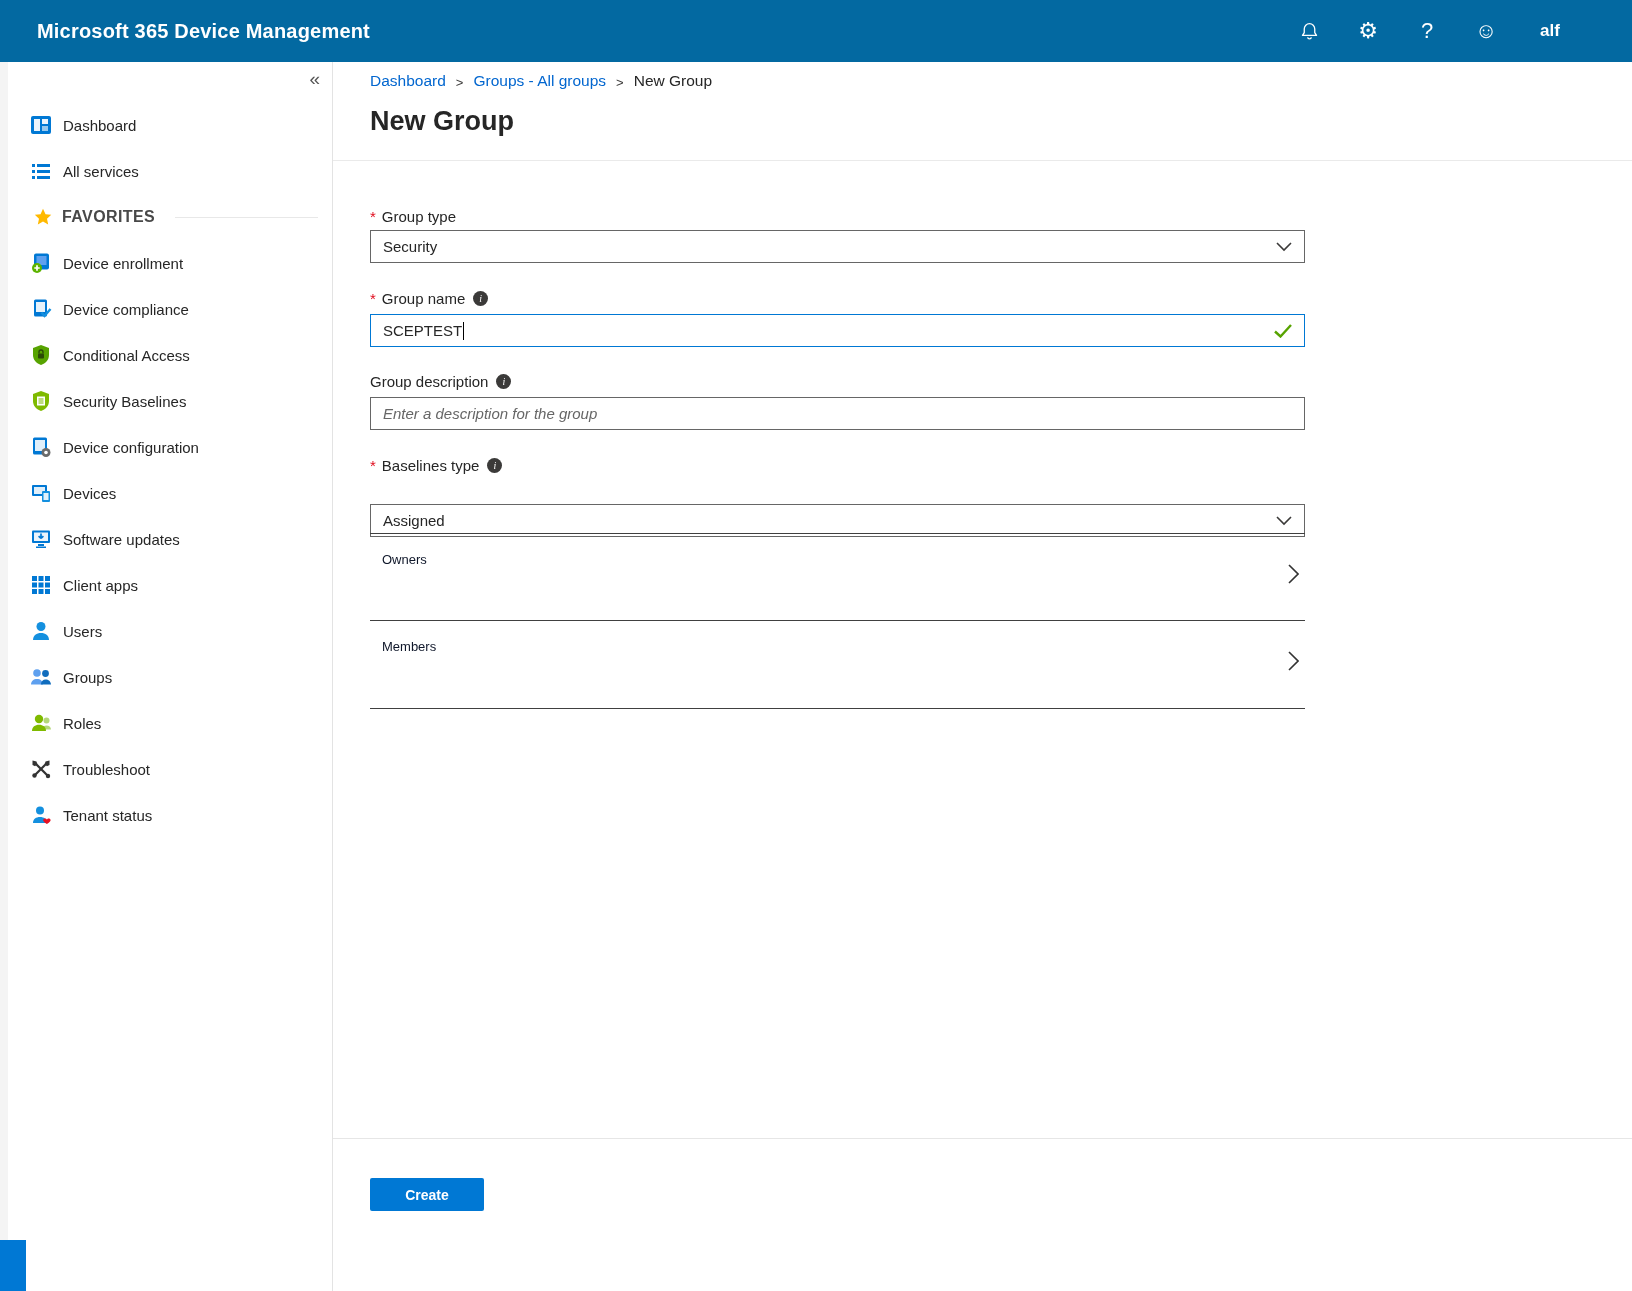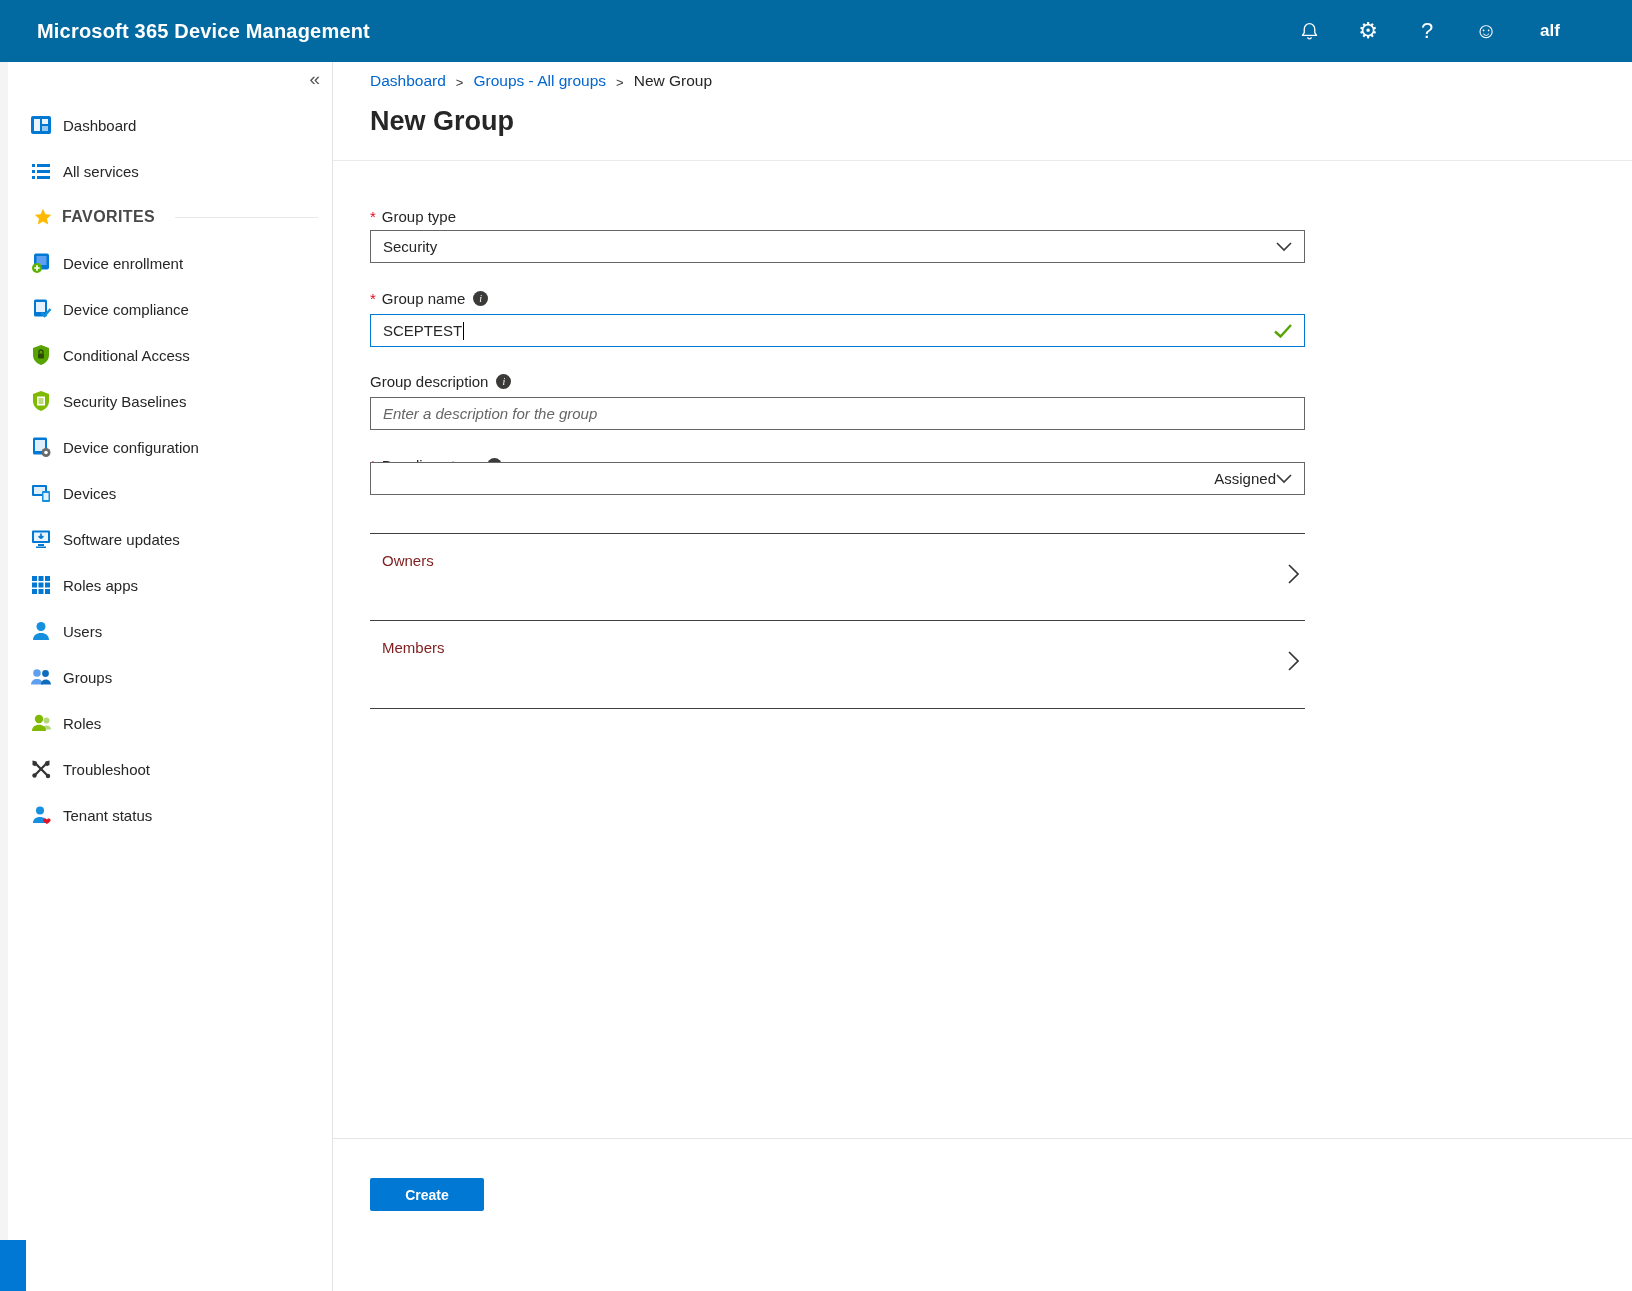--- a/index.html
+++ b/index.html
@@ -43,21 +43,21 @@
   .field{position:absolute;left:37px;width:935px;height:33px;background:#fff;display:flex;align-items:center;padding:0 12px;font-size:15px;color:#262626;}
   .select{border:1px solid #666;justify-content:space-between;cursor:pointer;}
   .name-field{border:1px solid #0078d4;}
   .caret{display:inline-block;width:1px;height:18px;background:#000;margin-left:1px;vertical-align:middle;animation:blink 1s steps(1) infinite;}
   @keyframes blink{50%{opacity:0;}}
   .check-icon{margin-left:auto;display:inline-flex;}
   .desc-input{position:absolute;left:37px;width:935px;height:33px;border:1px solid #666;padding:0 12px;font-size:15px;font-family:"Liberation Sans",sans-serif;color:#262626;outline:none;border-radius:0;}
   .desc-input::placeholder{font-style:italic;color:#666;}
 
   .rows{position:absolute;left:37px;top:471px;width:935px;border-bottom:1px solid #404040;}
-  .row{position:relative;height:87px;border-top:1px solid #404040;padding:18px 0 0 12px;font-size:15px;color:#7f1d1d;cursor:pointer;}
+  .row{position:relative;height:87px;border-top:1px solid #404040;padding:18px 0 0 12px;font-size:13px;color:#0f172a;cursor:pointer;}
   .row:last-child{height:88px;}
   .row-chevron{position:absolute;right:6px;top:30px;}
 
   .bottom-divider{position:absolute;left:0;right:0;top:1076px;border-top:1px solid #e6e6e6;}
   .create-btn{position:absolute;left:37px;top:1116px;width:114px;height:33px;background:#0078d4;color:#fff;border:none;font-size:14px;font-weight:bold;cursor:pointer;border-radius:2px;font-family:"Liberation Sans",sans-serif;}
   .corner-accent{position:absolute;left:0;bottom:0;width:26px;height:51px;background:#0078d4;}
 </style>
 </head>
 <body>
 
@@ -215,21 +215,21 @@
                 <rect x="15" y="2" width="5" height="5"></rect>
                 <rect x="2" y="8.5" width="5" height="5"></rect>
                 <rect x="8.5" y="8.5" width="5" height="5"></rect>
                 <rect x="15" y="8.5" width="5" height="5"></rect>
                 <rect x="2" y="15" width="5" height="5"></rect>
                 <rect x="8.5" y="15" width="5" height="5"></rect>
                 <rect x="15" y="15" width="5" height="5"></rect>
               </g>
             </svg>
         </span>
-        <span class="nav-label">Roles apps</span>
+        <span class="nav-label">Client apps</span>
       </div>
 
       <div class="nav-item">
         <span class="icon">
           <svg viewBox="0 0 22 22">
               <circle cx="11" cy="6.5" r="4.5" fill="#1490df"></circle>
               <path d="M3 20c0-4.4 3.6-7 8-7s8 2.6 8 7z" fill="#1490df"></path>
             </svg>
         </span>
         <span class="nav-label">Users</span>
@@ -332,21 +332,21 @@
       <span>Group description</span>
       <span class="info">i</span>
     </div>
     <input class="desc-input" style="top: 335px;" type="text" placeholder="Enter a description for the group">
 
     <div class="form-label" style="top:395px;">
       <span class="req">*</span>
       <span>Baselines type</span>
       <span class="info">i</span>
     </div>
-    <div class="field select" style="top:400px;justify-content:flex-end;">
+    <div class="field select" style="top:442px;">
       <span>Assigned</span>
       <span class="icon" style="width:16px;height:10px;flex:0 0 16px;">
         <svg viewBox="0 0 16 10">
             <path d="M1 1l7 7 7-7" stroke="#3b3a39" stroke-width="1.6" fill="none"></path>
           </svg>
       </span>
     </div>
 
     <div class="rows">
       <div class="row">

